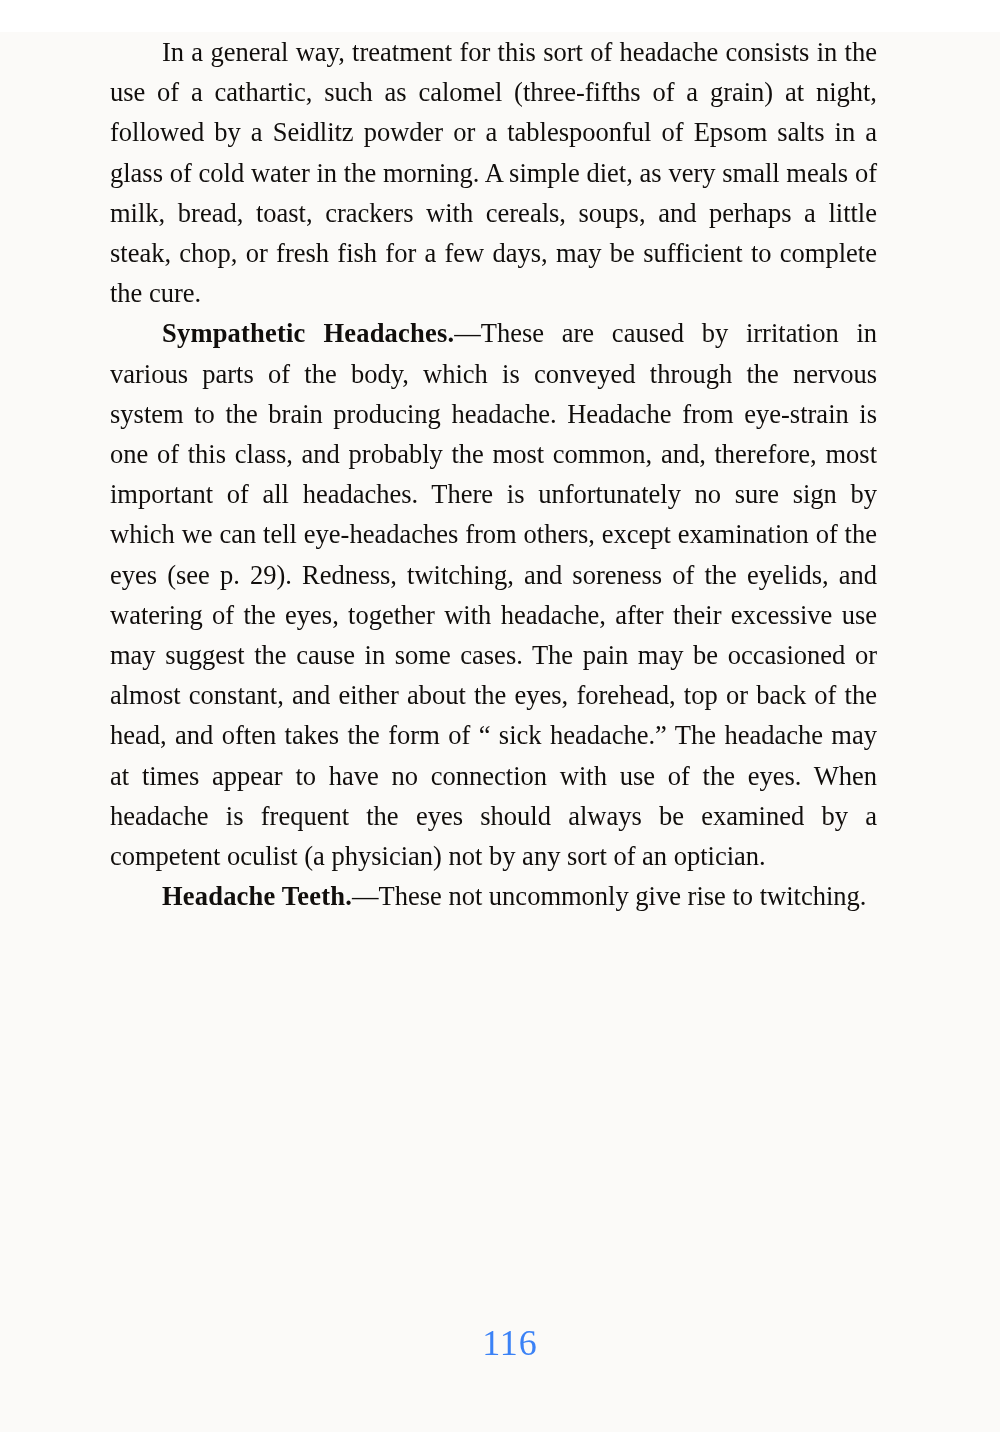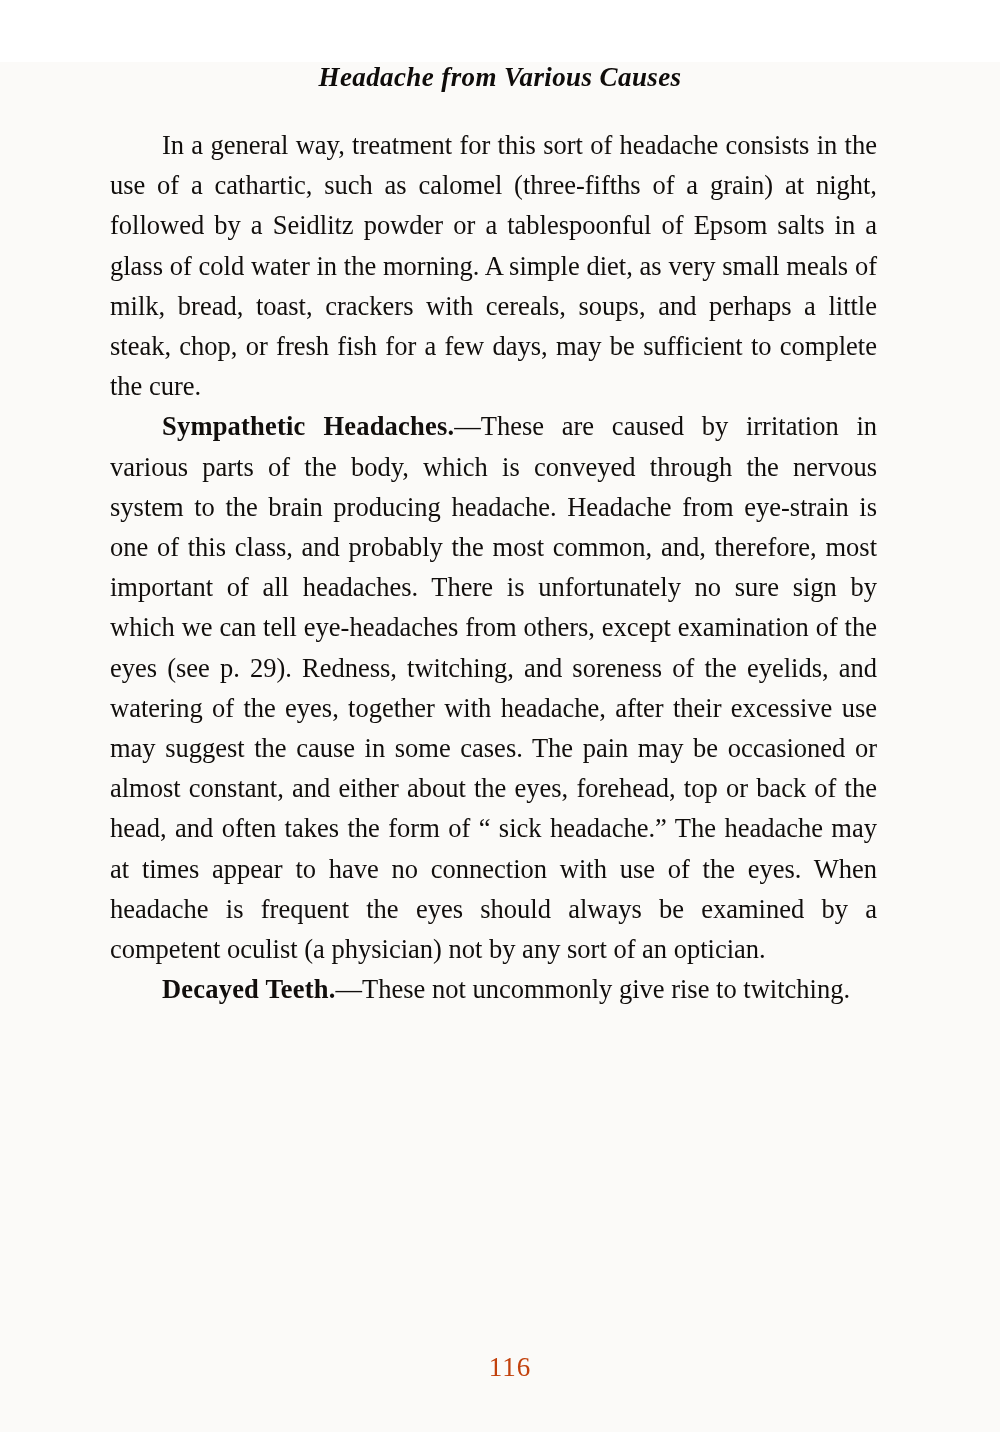--- a/index.html
+++ b/index.html
@@ -57,39 +57,38 @@
   .runin {
     font-weight: bold;
     letter-spacing: 0.2px;
   }
   .folio {
     position: absolute;
     left: 0;
     right: 0;
     top: 1290px;
     text-align: center;
-    font-size: 27px;
+    font-size: 36px;
     font-variant: small-caps;
     letter-spacing: 1px;
-    color: #c2410c;
+    color: #3b82f6;
     padding-left: 20px;
   }
 </style>
 </head>
 <body>
 
 <div class="page">
 
-  <div class="running-head">Headache from Various Causes</div>
 
   <div class="body-col">
 
     <p class="para"><span class="indent"></span><span>In a general way, treatment for this sort of headache consists in the use of a cathartic, such as calomel (three-fifths of a grain) at night, followed by a Seidlitz powder or a tablespoonful of Epsom salts in a glass of cold water in the morning.  A simple diet, as very small meals of milk, bread, toast, crackers with cereals, soups, and perhaps a little steak, chop, or fresh fish for a few days, may be sufficient to complete the cure.</span></p>
 
     <p class="para"><span class="indent"></span><span class="runin">Sympathetic Headaches.</span><span>—These are caused by irritation in various parts of the body, which is conveyed through the nervous system to the brain producing headache.   Headache from eye-strain is one of this class, and probably the most common, and, therefore, most important of all headaches.   There is unfortunately no sure sign by which we can tell eye-headaches from others, except examination of the eyes (see p. 29).   Redness, twitching, and soreness of the eyelids, and watering of the eyes, together with headache, after their excessive use may suggest the cause in some cases.   The pain may be occasioned or almost constant, and either about the eyes, forehead, top or back of the head, and often takes the form of “ sick headache.” The headache may at times appear to have no connection with use of the eyes.   When headache is frequent the eyes should always be examined by a competent oculist (a physician) not by any sort of an optician.</span></p>
 
-    <p class="para"><span class="indent"></span><span class="runin">Decayed Teeth.</span><span>—These not uncommonly give rise to twitching.</span></p>
+    <p class="para"><span class="indent"></span><span class="runin">Headache Teeth.</span><span>—These not uncommonly give rise to twitching.</span></p>
 
   </div>
 
   <div class="folio">116</div>
 
 </div>
 
 </body></html>

